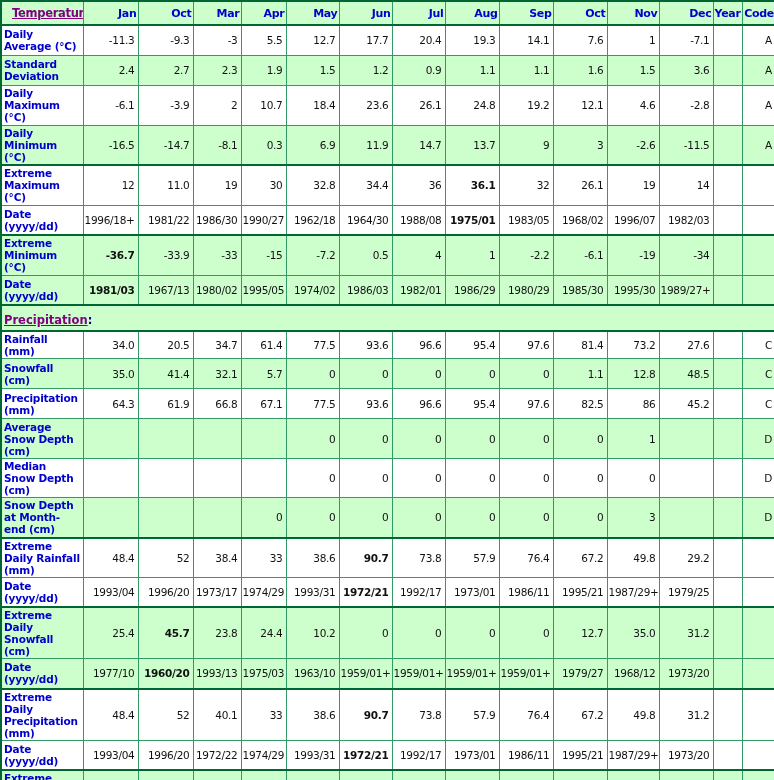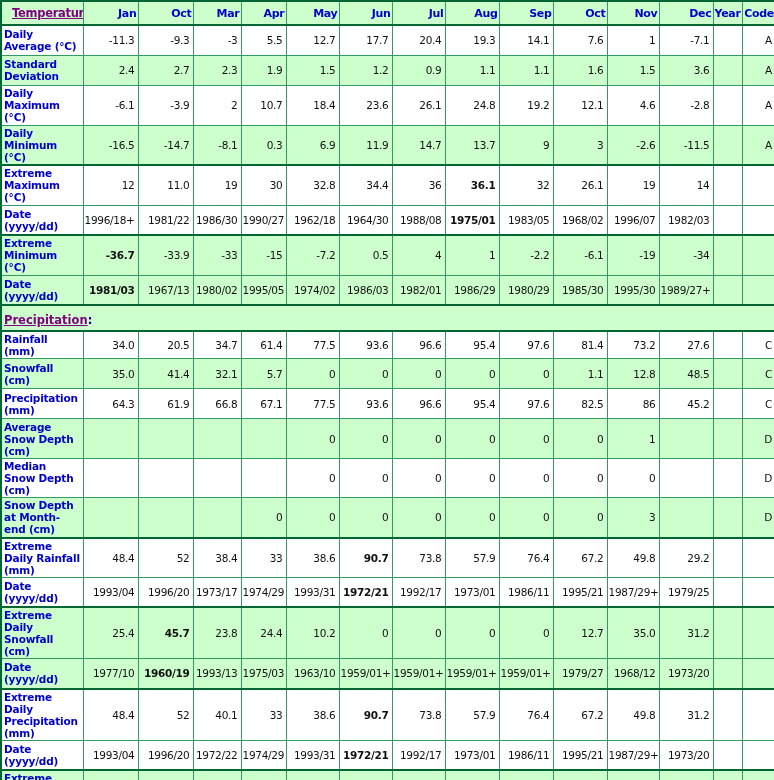--- a/index.html
+++ b/index.html
@@ -358,21 +358,21 @@
           <td class="val">0</td>
           <td class="val">12.7</td>
           <td class="val">35.0</td>
           <td class="val">31.2</td>
           <td class="val year-cell"></td>
           <td class="val code-cell"></td>
         </tr>
         <tr class="data-row row-green" style="height: 30px;">
           <td class="label-cell">Date (yyyy/dd)</td>
           <td class="val">1977/10</td>
-          <td class="val bold">1960/19</td>
+          <td class="val bold">1960/20</td>
           <td class="val">1993/13</td>
           <td class="val">1975/03</td>
           <td class="val">1963/10</td>
           <td class="val">1959/01+</td>
           <td class="val">1959/01+</td>
           <td class="val">1959/01+</td>
           <td class="val">1959/01+</td>
           <td class="val">1979/27</td>
           <td class="val">1968/12</td>
           <td class="val">1973/20</td>

